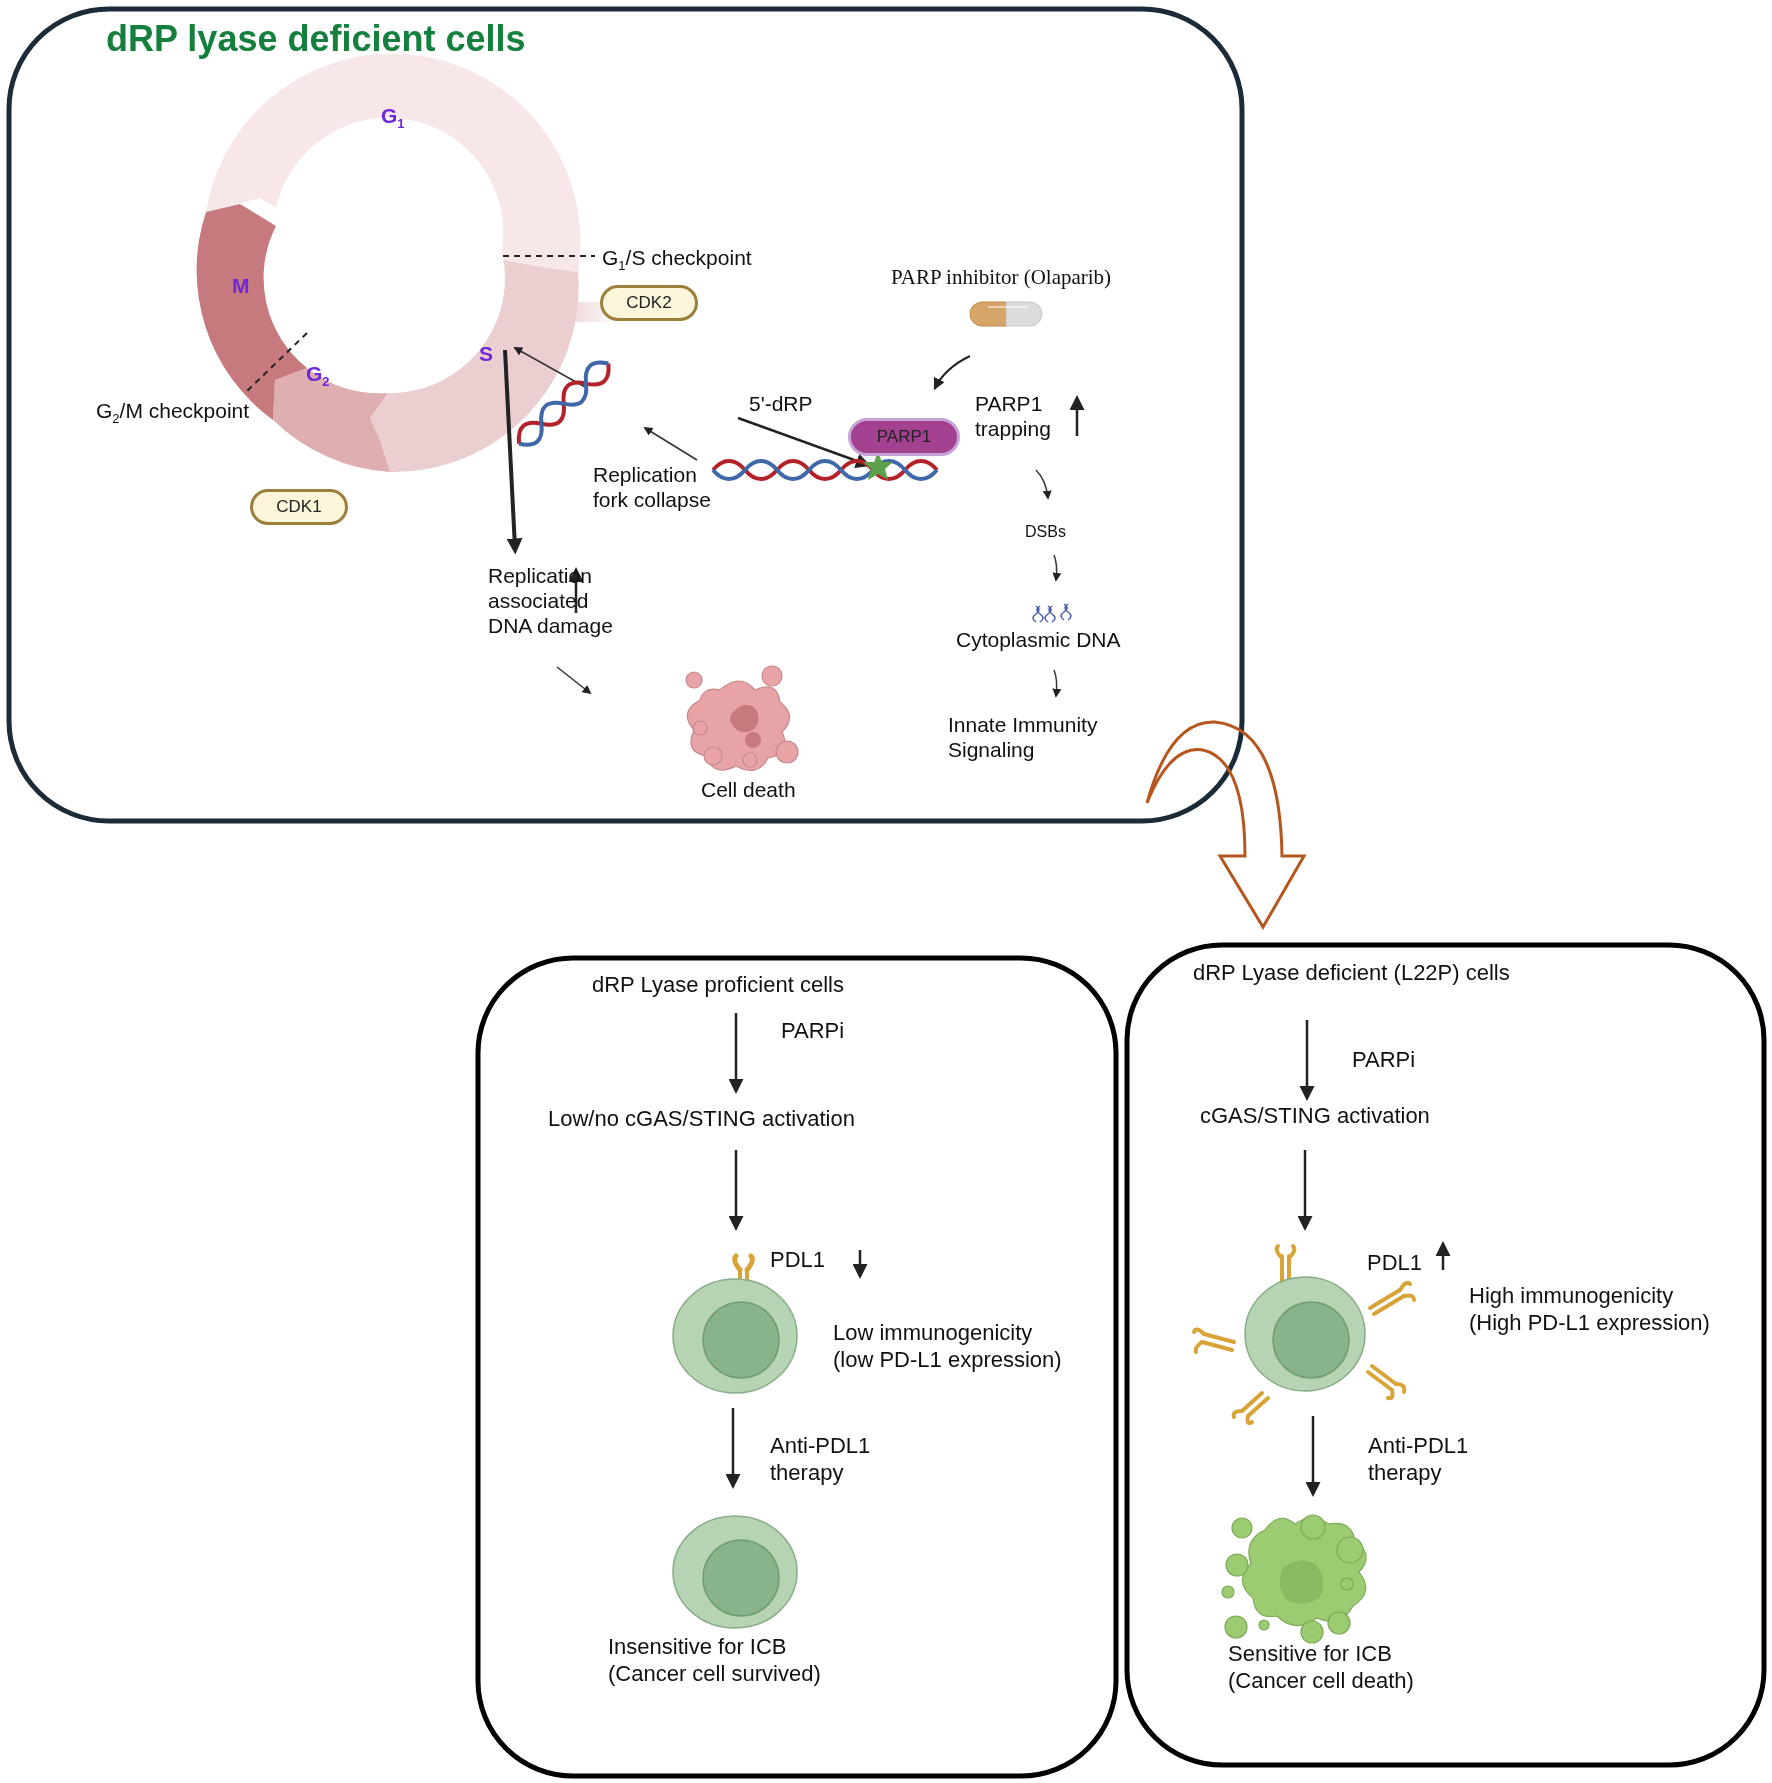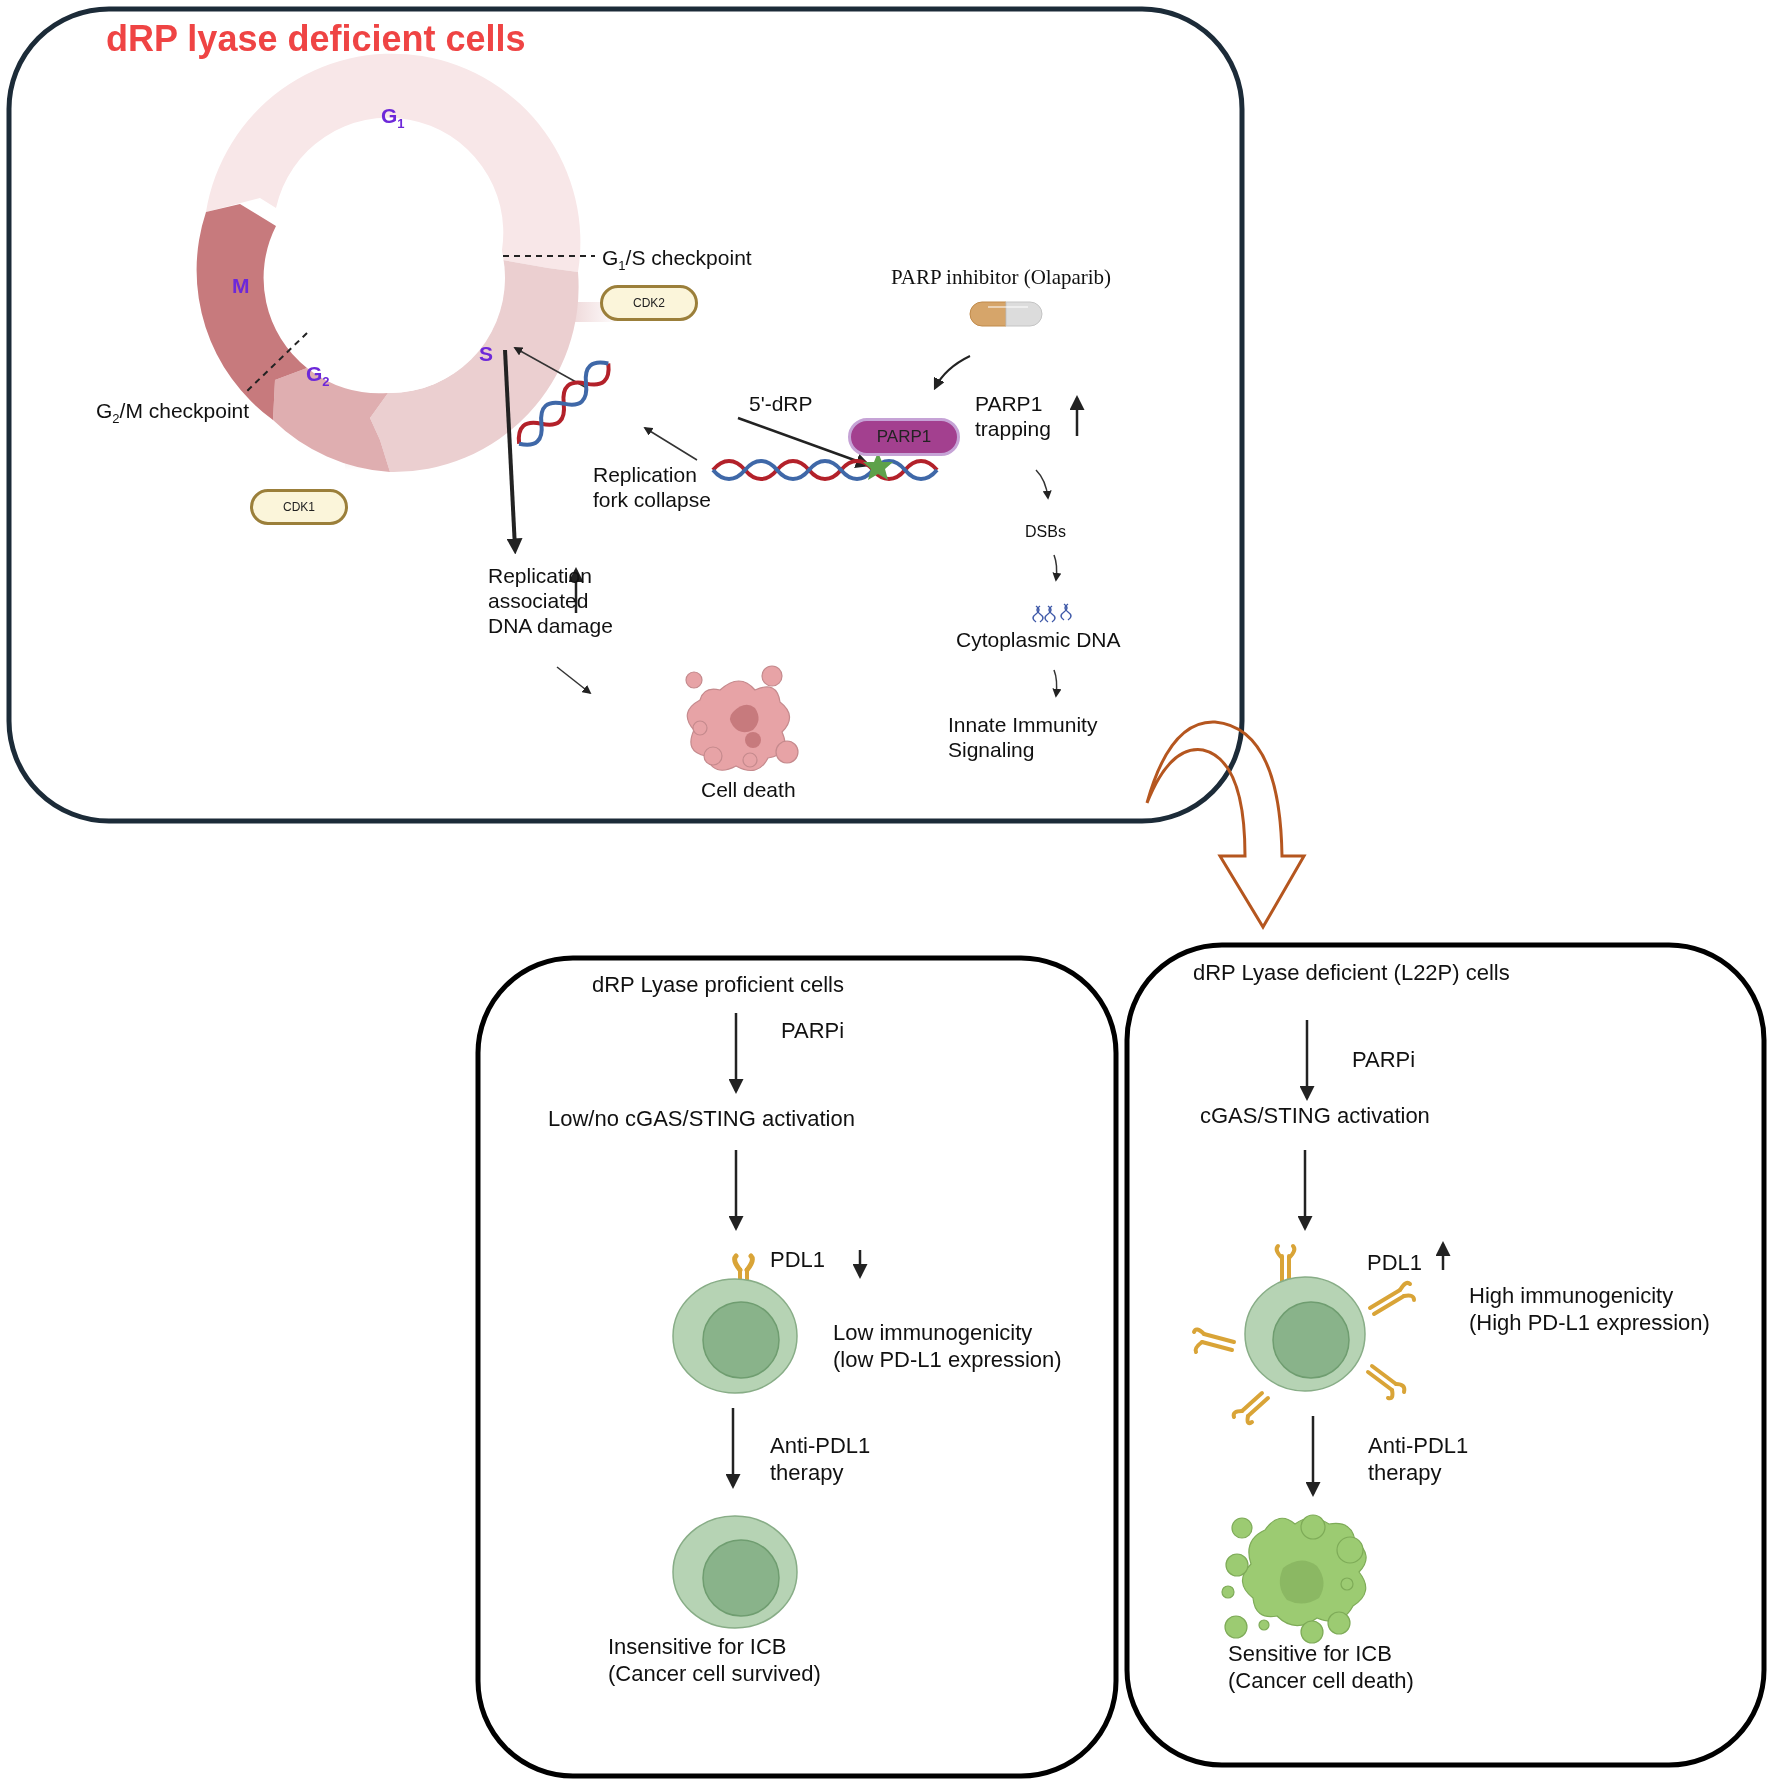--- a/index.html
+++ b/index.html
@@ -1,22 +1,22 @@
 <!DOCTYPE html>
 <html><head>
 <meta charset="utf-8">
 <style>
   html, body { margin:0; padding:0; background:#ffffff; }
   body { width:1772px; height:1783px; position:relative; overflow:hidden;
          font-family:"Liberation Sans", sans-serif; color:#111; }
   .lbl { position:absolute; font-size:22px; line-height:26px; white-space:nowrap; color:#111; }
-  .title { position:absolute; left:106px; top:18px; font-size:36px; font-weight:bold; color:#ef4444; }
+  .title { position:absolute; left:106px; top:18px; font-size:36px; font-weight:bold; color:#15803d; }
   .phase { position:absolute; font-weight:bold; font-size:21px; color:#6d28d9; }
   .pill { position:absolute; background:#fbf5da; border:3px solid #9b7f3a; border-radius:22px;
-          font-size:12px; text-align:center; line-height:30px; height:30px; color:#222; }
+          font-size:17px; text-align:center; line-height:30px; height:30px; color:#222; }
   .parp { position:absolute; background:#a3408f; border:3px solid #c6a3d6; border-radius:20px;
           font-size:17px; color:#222; text-align:center; line-height:32px; width:106px; height:32px; }
   svg.layer { position:absolute; left:0; top:0; }
 </style>
 </head>
 <body>
 
 <svg class="layer" width="1772" height="1783" viewBox="0 0 1772 1783">
   <defs>
     <marker id="ah" viewBox="0 0 10 10" refX="8" refY="5" markerWidth="6" markerHeight="6" orient="auto-start-reverse">

